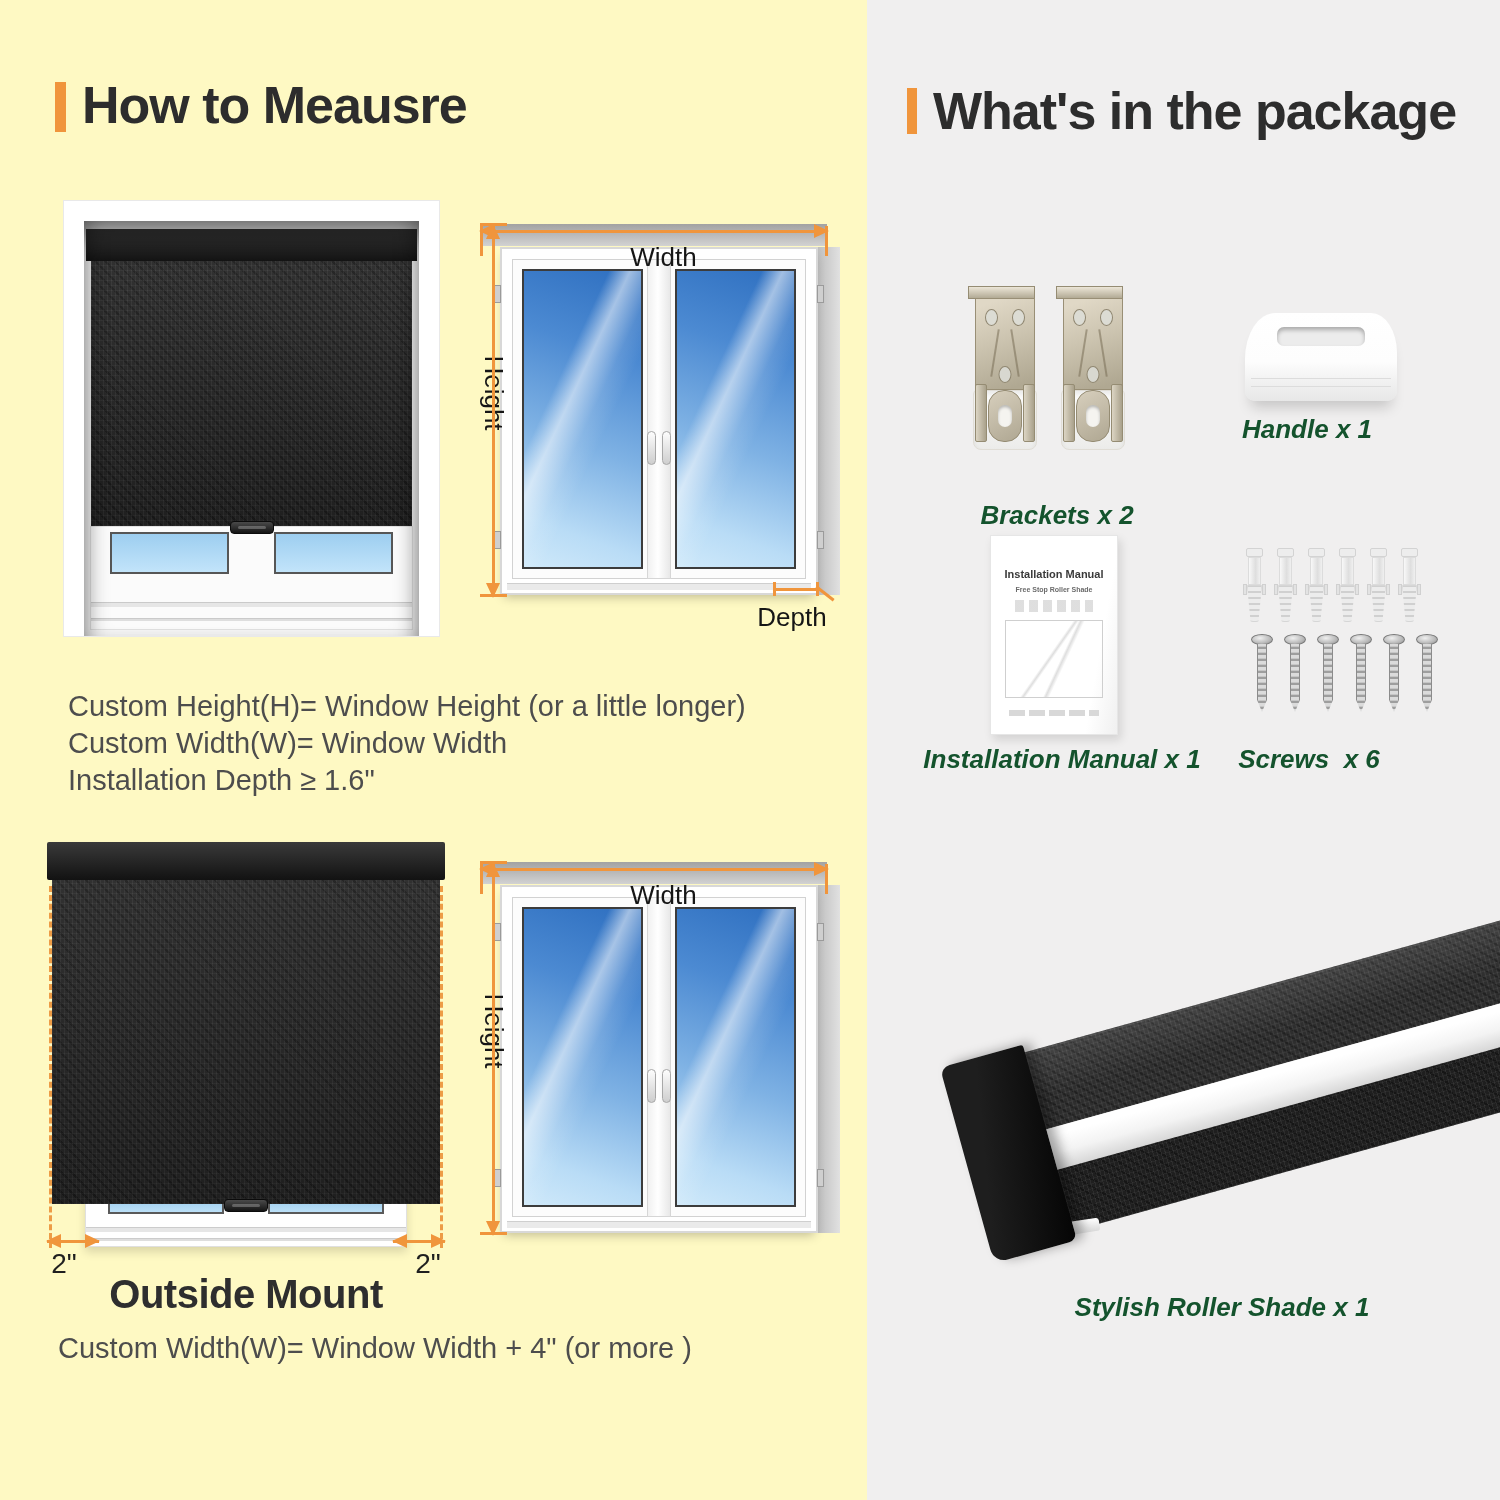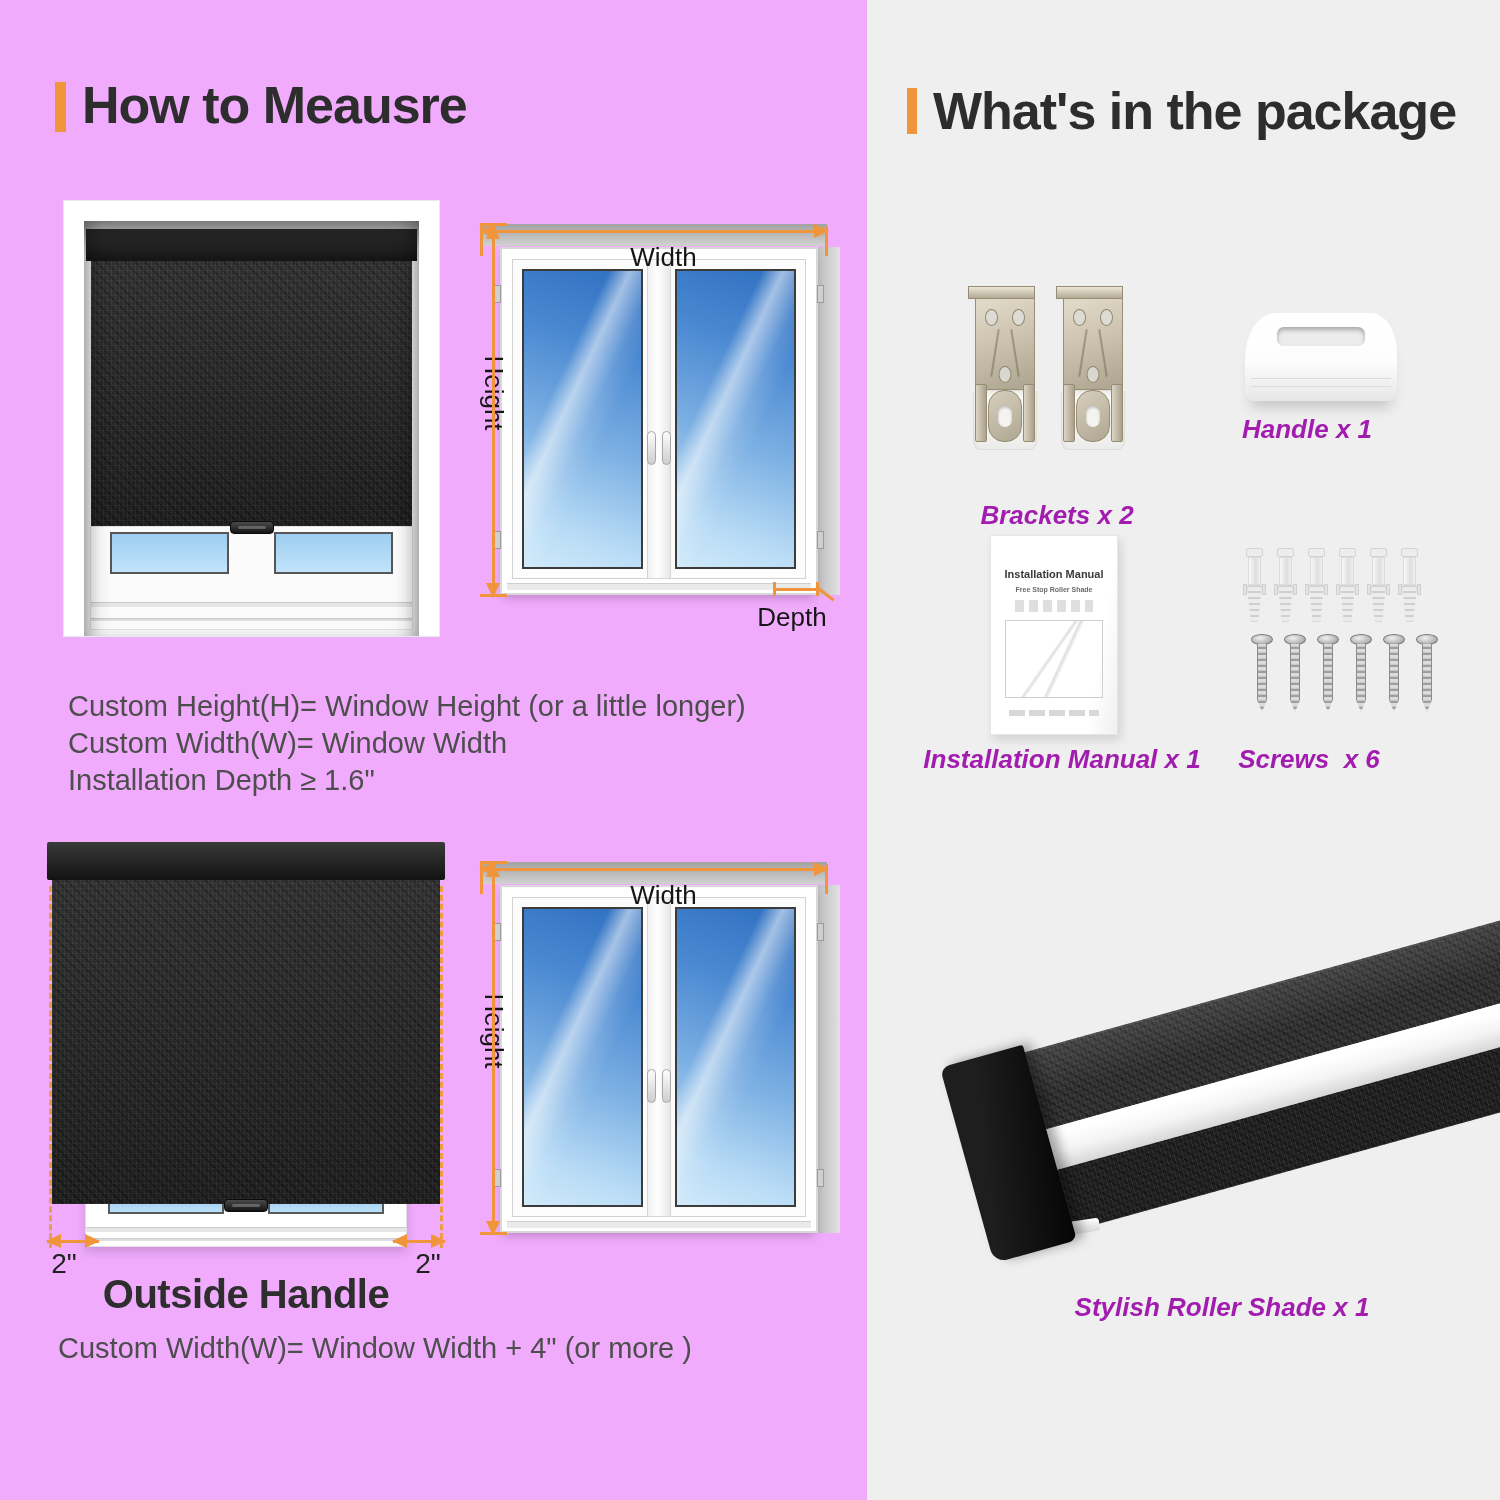--- a/index.html
+++ b/index.html
@@ -1,19 +1,19 @@
 <!DOCTYPE html>
 <html><head>
 <meta charset="utf-8">
 <style>
   html,body{margin:0;padding:0;background:#fff;}
   *{box-sizing:border-box;font-family:"Liberation Sans",sans-serif;}
   .page{position:relative;width:1500px;height:1500px;overflow:hidden;display:flex;}
   .panel{position:relative;height:1500px;overflow:hidden;}
-  .panel.left{width:867px;background:#f0abfc;}
+  .panel.left{width:867px;background:#fef9c3;}
   .panel.right{width:633px;background:#F0EFEF;}
 
   
   .title-row{position:absolute;display:flex;align-items:flex-start;}
   .title-row.tl{left:55px;top:78px;}
   .title-row.tr{left:40px;top:84px;}
   .accent-bar{display:block;width:11px;height:50px;background:#F0953C;margin-right:16px;margin-top:4px;}
   .accent-bar.small{width:10px;height:46px;}
   h1{margin:0;font-size:52px;font-weight:bold;color:#2D2D2D;letter-spacing:-1px;line-height:1.05;}
 
@@ -123,21 +123,21 @@
   .om-cassette{position:absolute;left:12px;right:12px;top:0;height:38px;background:linear-gradient(180deg,#3A3A3A,#121212);z-index:2;border-radius:2px;}
   .om-fabric{position:absolute;left:17px;right:17px;top:38px;height:324px;z-index:2;}
   .om-dash-l{left:14px;top:44px;height:362px;z-index:3;}
   .om-dash-r{right:14px;top:44px;height:362px;z-index:3;}
   .om-arrow-l{left:12px;top:398px;width:52px;z-index:3;}
   .om-arrow-r{right:12px;top:398px;width:52px;z-index:3;}
   .om-2l{left:2px;top:406px;width:54px;font-size:28px;color:#1F1F1F;}
   .om-2r{right:2px;top:406px;width:54px;font-size:28px;color:#1F1F1F;}
 
   
-  .item-label{position:absolute;font-size:26px;font-weight:bold;font-style:italic;color:#a21caf;text-align:center;}
+  .item-label{position:absolute;font-size:26px;font-weight:bold;font-style:italic;color:#14532d;text-align:center;}
   .lbl-brackets{left:60px;top:480px;width:260px;margin-top:20px;}
   .lbl-handle{left:350px;top:414px;width:180px;}
   .lbl-manual{left:50px;top:744px;width:290px;}
   .lbl-screws{left:347px;top:744px;width:190px;white-space:pre;}
   .lbl-shade{left:160px;top:1292px;width:310px;margin-left:40px;}
 
   
   .bracket{position:absolute;width:64px;height:172px;}
   .bracket.bk1{left:106px;top:278px;}
   .bracket.bk2{left:194px;top:278px;}
@@ -337,21 +337,21 @@
         <div class="hinge h-tr"></div>
         <div class="hinge h-br"></div>
         <div class="wd-sill"></div>
       </div>
       <div class="measure-v height-arrow"></div>
       <div class="tick-h ht-t"></div>
       <div class="tick-h ht-b"></div>
       <div class="m-label height-label">Height</div>
     </figure>
 
-    <h2 class="mount-heading oh">Outside Handle</h2>
+    <h2 class="mount-heading oh">Outside Mount</h2>
     <div class="body-lines ol">
       <p>Custom Width(W)= Window Width + 4" (or more )</p>
     </div>
 
   </section>
 
   <section class="panel right">
 
     <header class="title-row tr">
       <span class="accent-bar small"></span>

